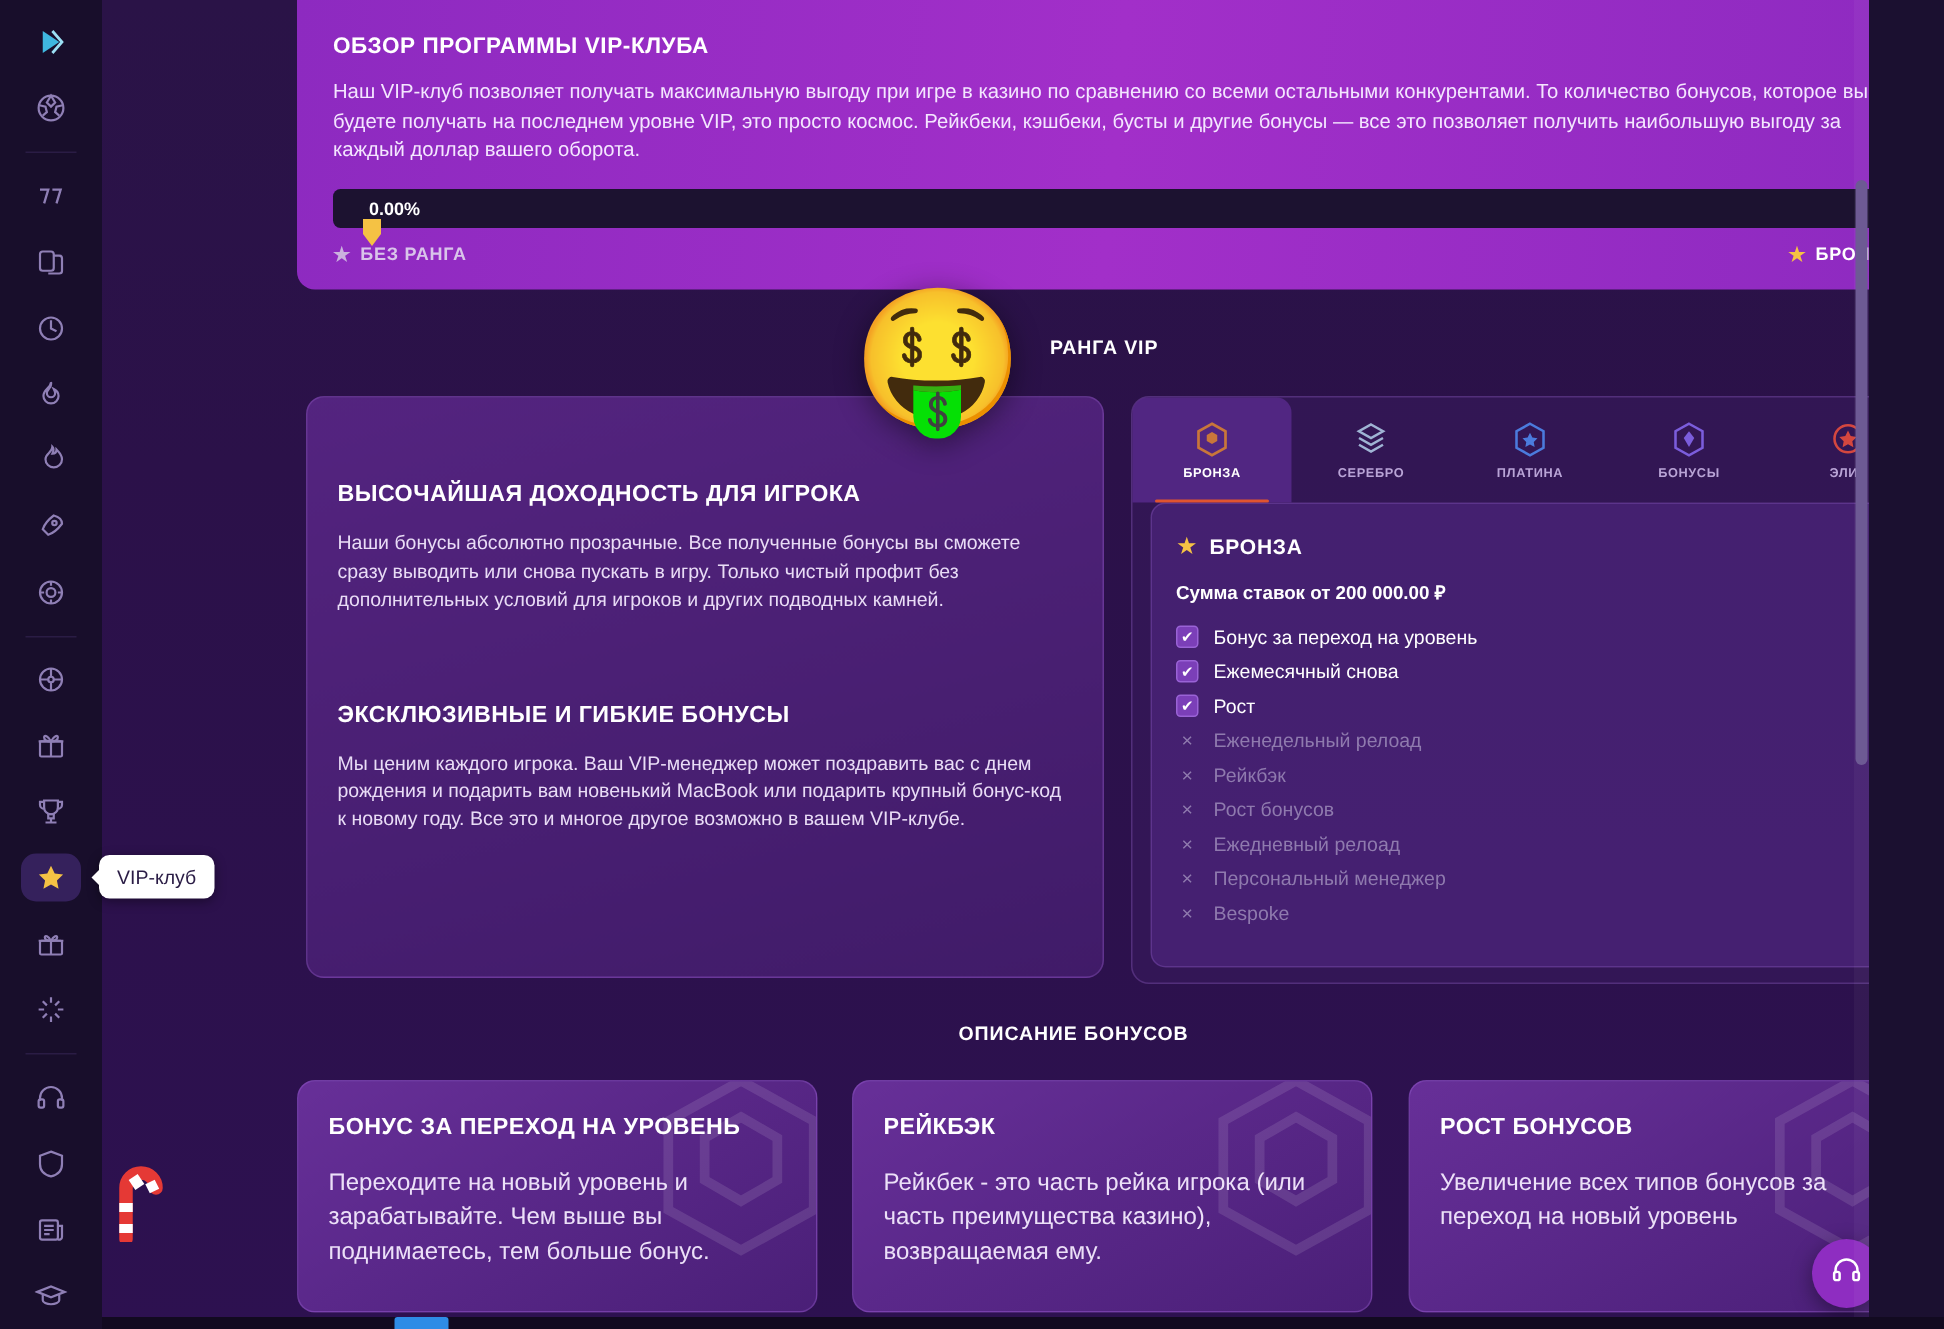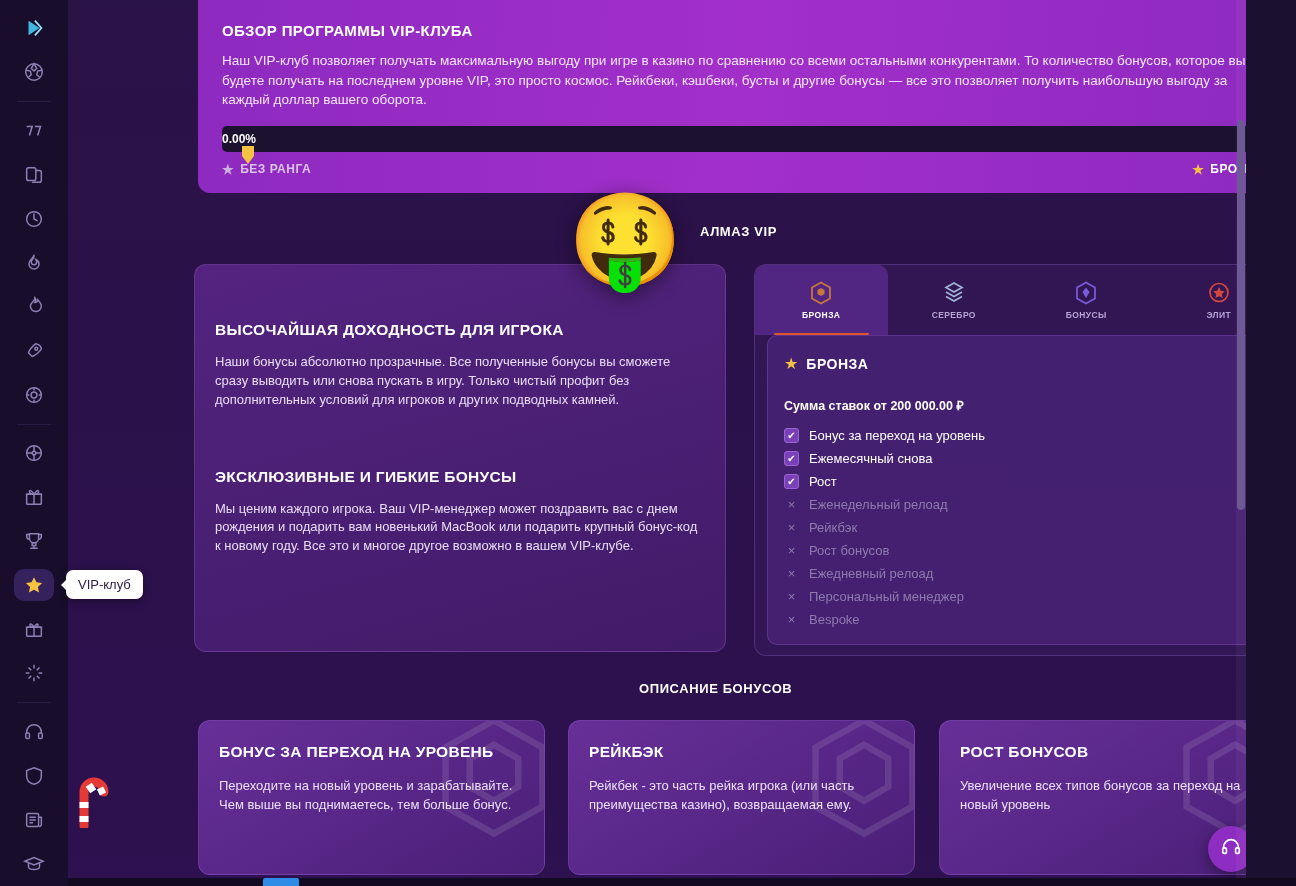--- a/index.html
+++ b/index.html
@@ -74,21 +74,21 @@
   #overview h2 {
     font-size: 15px; letter-spacing: .4px; font-weight: 700; margin-bottom: 12px;
   }
   #overview p { font-size: 13.5px; line-height: 1.45; color: #f4e6ff; }
   #progress-wrap { margin-top: 16px; position: relative; height: 26px; }
   #progress-bar {
     position: absolute; left: 0; top: 0; right: 0; height: 26px;
     background: #1c1230; border-radius: 5px;
     display: flex; align-items: center;
   }
-  #progress-val { font-size: 12px; color: #fff; padding-left: 0; font-weight: 600; }
+  #progress-val { font-size: 12px; color: #fff; padding-left: 24px; font-weight: 600; }
   #progress-pin {
     position: absolute; left: 18px; top: 18px; width: 16px; height: 20px;
     z-index: 3;
   }
   #rank-row {
     display: flex; justify-content: space-between; align-items: center;
     margin-top: 10px; font-size: 12px; font-weight: 700; letter-spacing: .5px;
   }
   .rank-item { display: flex; align-items: center; gap: 6px; }
   .rank-item .star { font-size: 13px; }
@@ -105,21 +105,21 @@
   }
 
   
   #levels-title {
     position: absolute; left: 632px; top: 224px;
     font-size: 13px; font-weight: 700; color: #fff; letter-spacing: .6px;
   }
 
   
   #info-card {
-    position: absolute; left: 126px; top: 264px; width: 532px; height: 388px;
+    position: absolute; left: 136px; top: 264px; width: 532px; height: 388px;
     background: linear-gradient(165deg, rgba(118,52,173,.55) 0%, rgba(82,37,128,.55) 100%);
     border: 1px solid rgba(168,110,224,.28);
     border-radius: 12px; padding: 56px 22px 20px 20px; color: #fff;
   }
   #info-card h3 {
     font-size: 15.5px; font-weight: 700; letter-spacing: .3px; margin-bottom: 14px;
   }
   #info-card p { font-size: 13px; line-height: 1.45; color: #e9dcf6; }
   #info-card .block2 { margin-top: 58px; }
 
@@ -146,21 +146,21 @@
 
   #tier-panel {
     margin: 0 12px; padding: 18px 16px 16px 16px;
     background: rgba(92,44,146,.45);
     border: 1px solid rgba(168,110,224,.25);
     border-radius: 10px; height: 310px;
   }
   #tier-head { display: flex; align-items: center; gap: 8px; }
   #tier-head .star { color: #f5c244; font-size: 16px; }
   #tier-name { font-size: 14px; font-weight: 700; color: #fff; letter-spacing: .5px; }
-  #tier-sum { font-size: 12.5px; color: #fff; margin-top: 24px; font-weight: 600; }
+  #tier-sum { font-size: 12.5px; color: #fff; margin-top: 12px; font-weight: 600; }
   .feat-list { margin-top: 14px; }
   .feat {
     display: flex; align-items: center; gap: 10px;
     font-size: 13px; margin-bottom: 8px; color: #fff;
   }
   .feat .mark {
     width: 15px; height: 15px; border-radius: 3px;
     display: flex; align-items: center; justify-content: center;
     font-size: 10px; flex: none;
   }
@@ -173,21 +173,21 @@
     position: absolute; left: 571px; top: 681px; font-size: 13px;
     font-weight: 700; color: #fff; letter-spacing: .6px;
   }
   .bonus-card {
     position: absolute; top: 720px; width: 347px; height: 155px;
     background: linear-gradient(150deg, rgba(123,58,178,.75) 0%, rgba(84,36,132,.75) 100%);
     border: 1px solid rgba(168,110,224,.3);
     border-radius: 12px; padding: 22px 20px; color: #fff; overflow: hidden;
   }
   .bonus-card h4 { font-size: 15.5px; font-weight: 700; letter-spacing: .3px; }
-  .bonus-card p { font-size: 13px; line-height: 1.45; color: #ece0f8; margin-top: 16px; }
+  .bonus-card p { font-size: 16px; line-height: 1.45; color: #ece0f8; margin-top: 16px; }
   .bonus-card .bg-hex {
     position: absolute; right: -20px; top: -14px; opacity: .11;
   }
   #bonus1 { left: 130px; }
   #bonus2 { left: 500px; }
   #bonus3 { left: 871px; }
 
   
   #support-fab {
     position: absolute; left: 1140px; top: 826px; width: 46px; height: 46px;
@@ -431,21 +431,21 @@
         </div>
         <div class="rank-item rank-right">
           <span class="star">★</span>
           <span>БРОНЗА</span>
         </div>
       </div>
     </section>
 
     <div id="emoji">🤑</div>
 
-    <div id="levels-title">АЛМАЗ VIP</div>
+    <div id="levels-title">РАНГА VIP</div>
 
     <section id="info-card">
       <h3>ВЫСОЧАЙШАЯ ДОХОДНОСТЬ ДЛЯ ИГРОКА</h3>
       <p>Наши бонусы абсолютно прозрачные. Все полученные бонусы вы сможете сразу выводить или снова пускать в игру. Только чистый профит без дополнительных условий для игроков и других подводных камней.</p>
       <div class="block2">
         <h3>ЭКСКЛЮЗИВНЫЕ И ГИБКИЕ БОНУСЫ</h3>
         <p>Мы ценим каждого игрока. Ваш VIP-менеджер может поздравить вас с днем рождения и подарить вам новенький MacBook или подарить крупный бонус-код к новому году. Все это и многое другое возможно в вашем VIP-клубе.</p>
       </div>
     </section>
 
@@ -467,20 +467,29 @@
             <svg viewBox="0 0 26 26" fill="none" stroke="#9fb4d4" stroke-width="1.7">
                 <path d="M13 3l8 4.5-8 4.5-8-4.5z"></path>
                 <path d="M5 12l8 4.5 8-4.5"></path>
                 <path d="M5 16.5L13 21l8-4.5"></path>
               </svg>
           </span>
           <span>СЕРЕБРО</span>
         </div>
 
 
+        <div class="tab">
+          <span class="tab-ico">
+            <svg viewBox="0 0 26 26" fill="none" stroke="#4b7bdd" stroke-width="1.7">
+                <path d="M13 2.5l9 5v11l-9 5-9-5v-11z"></path>
+                <path d="M13 8.5l1.6 3.2 3.4.5-2.5 2.4.6 3.4-3.1-1.7-3.1 1.7.6-3.4L8 12.2l3.4-.5z" fill="#4b7bdd" stroke="none"></path>
+              </svg>
+          </span>
+          <span>ПЛАТИНА</span>
+        </div>
 
         <div class="tab">
           <span class="tab-ico">
             <svg viewBox="0 0 26 26" fill="none" stroke="#7b5ddc" stroke-width="1.7">
                 <path d="M13 2.5l9 5v11l-9 5-9-5v-11z"></path>
                 <path d="M13 7.5l3.5 4.5L13 18l-3.5-6z" fill="#7b5ddc" stroke="none"></path>
               </svg>
           </span>
           <span>БОНУСЫ</span>
         </div>

